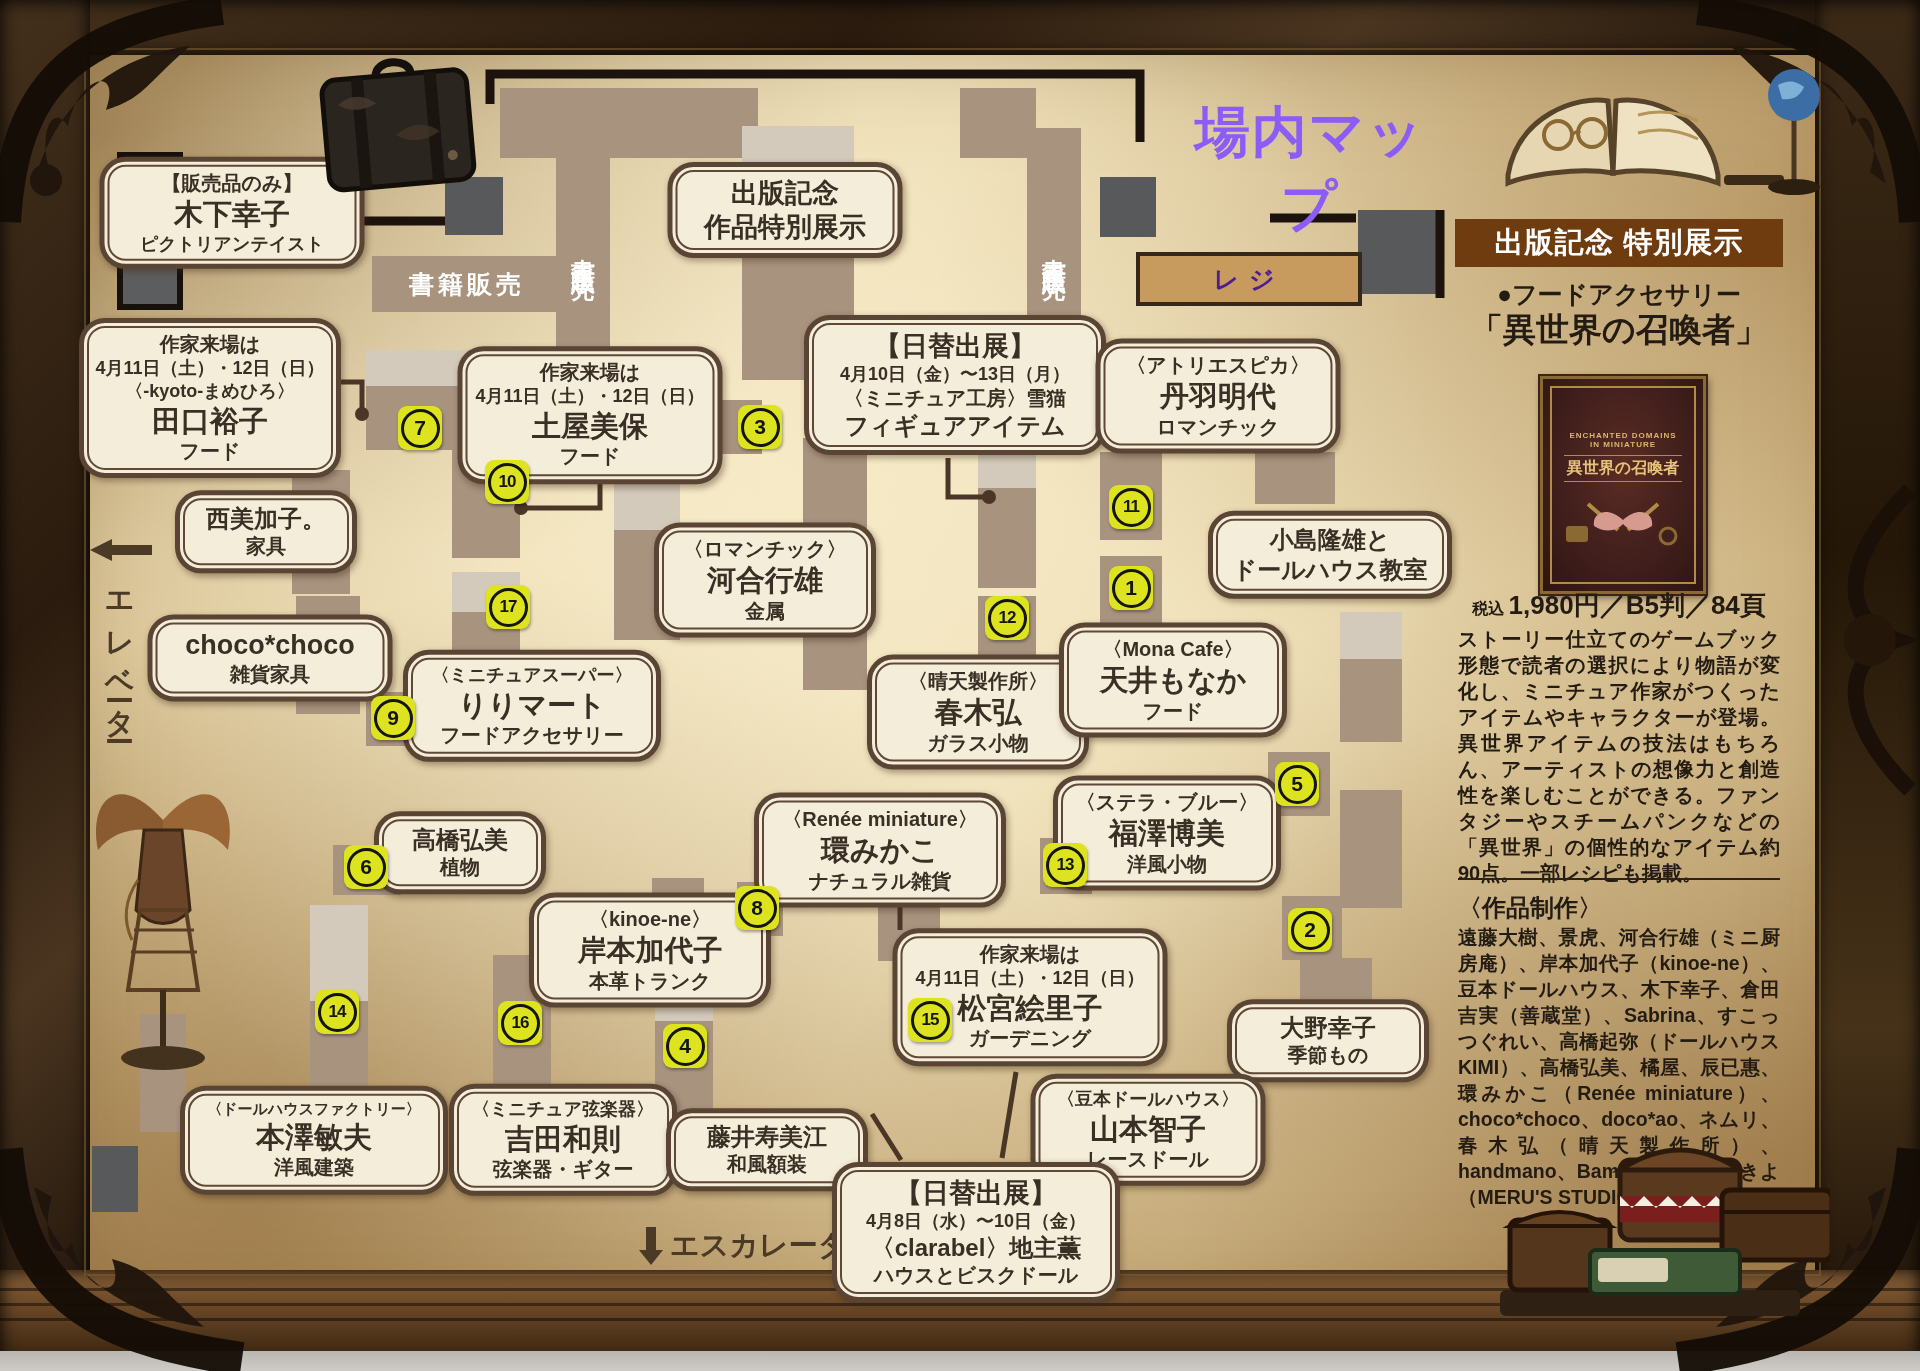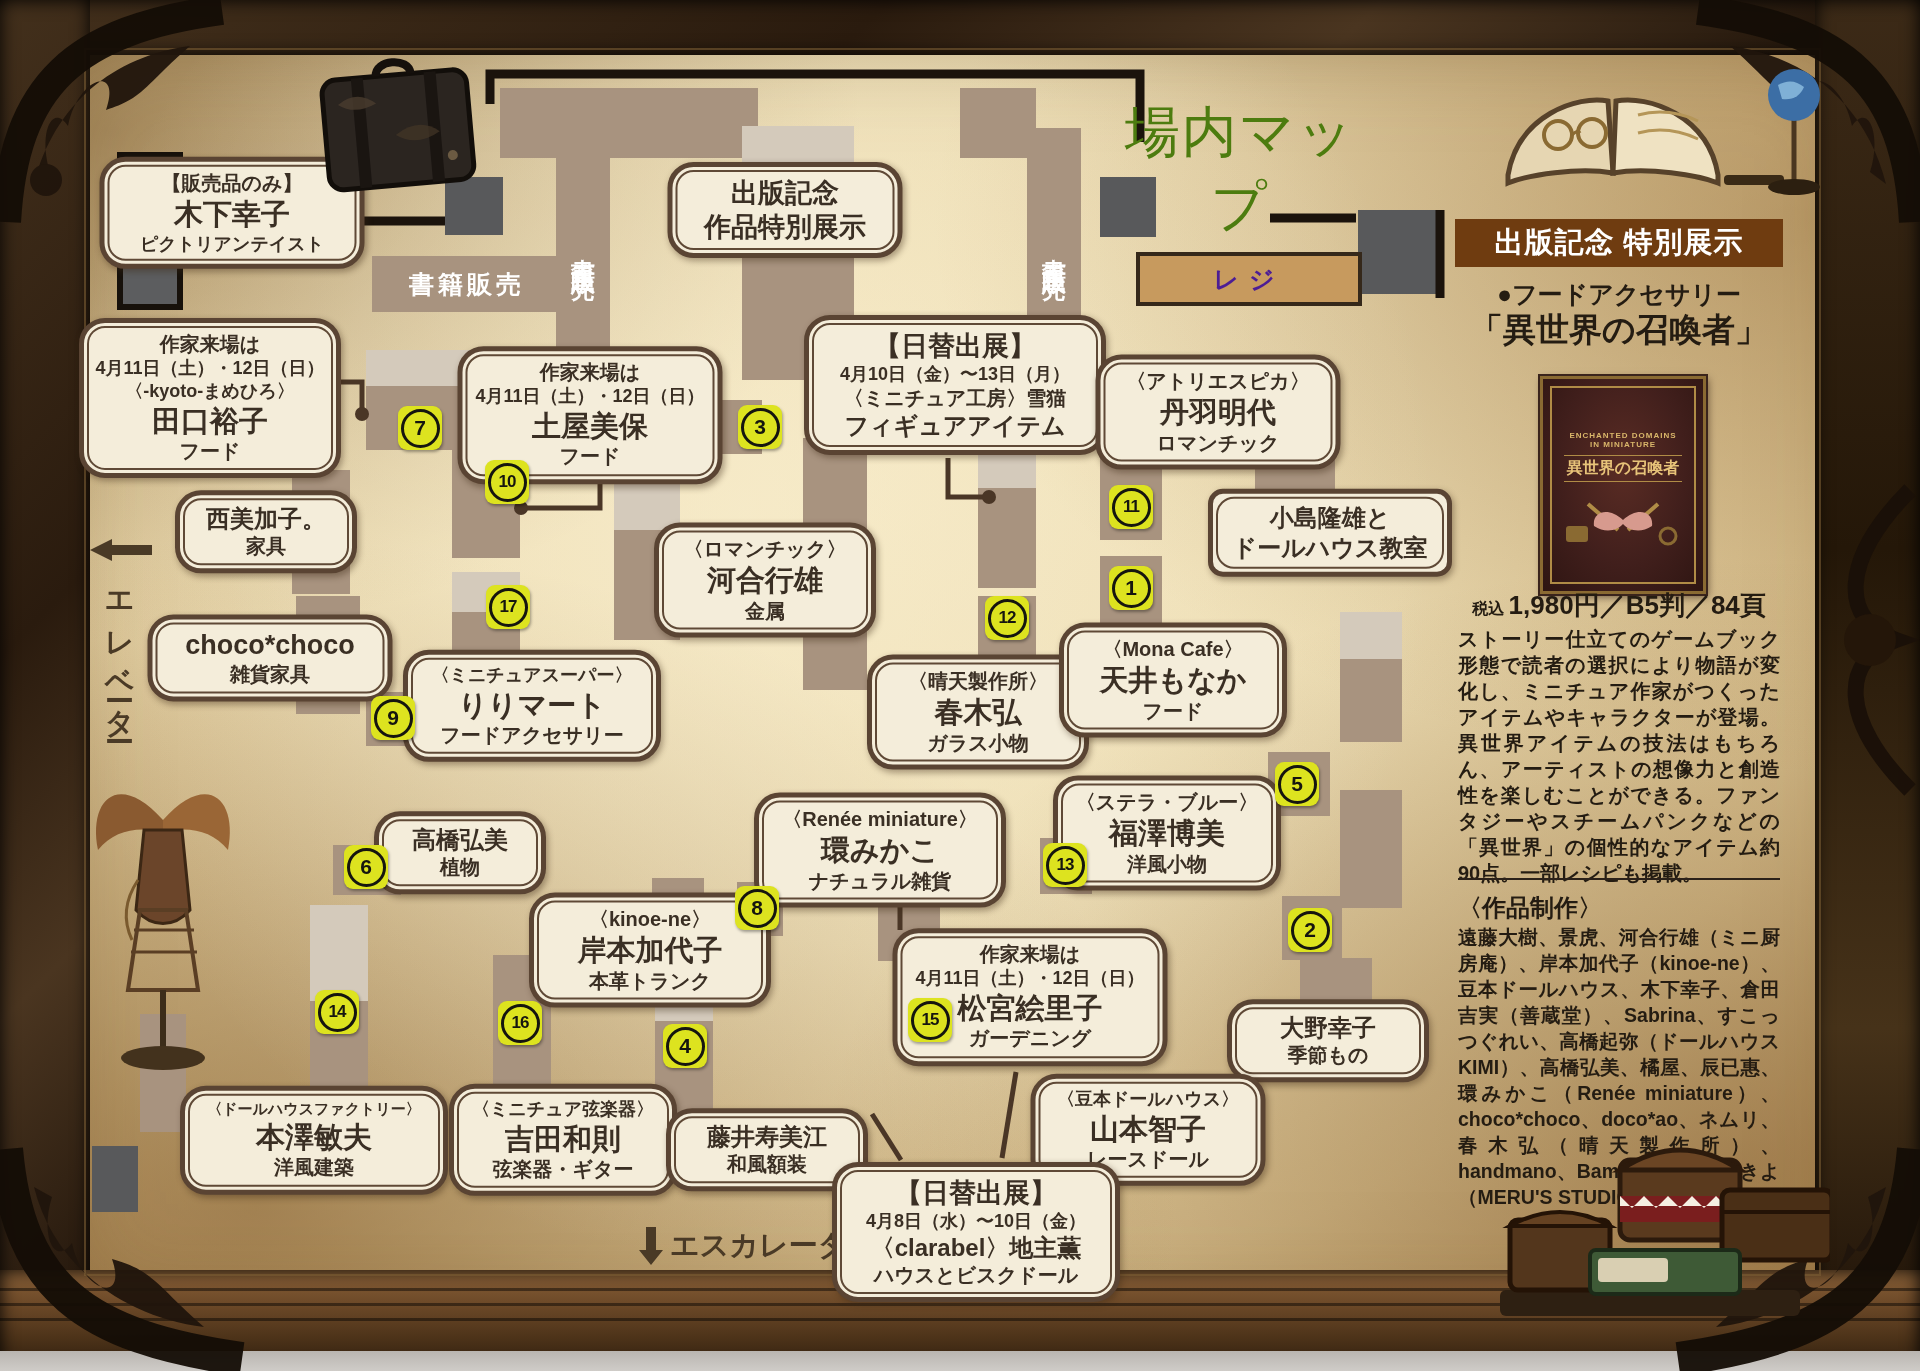--- a/index.html
+++ b/index.html
@@ -35,22 +35,22 @@
   .blk{position:absolute;background:#a8937f;z-index:2;}
   .blk.two{background:linear-gradient(180deg,#d4cabb 0 36%,#a8937f 36%);}
   .blk.grey{background:#58595b;}
   .blk.grey.bd{border:6px solid #17110b;background:#5c5d5f;}
   .bookblock{position:absolute;background:#a8937f;z-index:2;display:flex;align-items:center;justify-content:center;}
   .wtxt{color:#fff;font-weight:800;font-size:25px;letter-spacing:4px;}
   .vtxt{writing-mode:vertical-rl;text-orientation:upright;letter-spacing:6px;}
   .register{position:absolute;left:1136px;top:252px;width:218px;height:46px;z-index:3;
     background:#c79a5e;border:4px solid #35281a;display:flex;align-items:center;justify-content:center;
     font-size:25px;font-weight:800;color:#4c1d95;letter-spacing:10px;}
-  .maptitle{position:absolute;left:1100px;top:96px;width:280px;z-index:3;text-align:center;
-    font-size:55px;font-weight:400;color:#4d7c0f;letter-spacing:2px;}
+  .maptitle{position:absolute;left:1170px;top:96px;width:280px;z-index:3;text-align:center;
+    font-size:55px;font-weight:700;color:#8b5cf6;letter-spacing:2px;}
   .sidelabel{position:absolute;z-index:3;color:#4a3a26;font-weight:800;}
   #elevator{left:100px;top:574px;font-size:29px;writing-mode:vertical-rl;text-orientation:upright;letter-spacing:4px;}
   #elev-arrow{position:absolute;left:88px;top:536px;z-index:3;}
   #escalator{left:638px;top:1226px;font-size:29px;display:flex;align-items:center;gap:6px;}
   
   .plaque{position:absolute;transform:translate(-50%,-50%);z-index:7;background:#f4edda;
     border:5px solid #5a4433;border-radius:26px;padding:9px 10px;text-align:center;color:#3a2f24;
     box-shadow:2px 3px 6px rgba(60,40,20,.4);}
   .plaque::before{content:'';position:absolute;inset:3px;border:2px solid #5f4936;border-radius:18px;pointer-events:none;}
   .plaque div{line-height:1.26;white-space:nowrap;}
@@ -207,26 +207,26 @@
       <div class="plaque" style="left: 785px; top: 210px; width: 205px;">
         <div class="s-xl">出版記念</div>
         <div class="s-xl">作品特別展示</div>
       </div>
       <div class="plaque" style="left: 955px; top: 385px; width: 272px;">
         <div class="s-xl">【日替出展】</div>
         <div class="s-sm">4月10日（金）〜13日（月）</div>
         <div class="s-m">〈ミニチュア工房〉雪猫</div>
         <div class="s-ml">フィギュアアイテム</div>
       </div>
-      <div class="plaque" style="left: 1218px; top: 412px; width: 215px;">
+      <div class="plaque" style="left: 1218px; top: 396px; width: 215px;">
         <div class="s-m">〈アトリエスピカ〉</div>
         <div class="s-l">丹羽明代</div>
         <div class="s-m">ロマンチック</div>
       </div>
-      <div class="plaque" style="left: 1330px; top: 533px; width: 214px; border-radius: 15px;">
+      <div class="plaque" style="left: 1330px; top: 555px; width: 214px;">
         <div class="s-ml">小島隆雄と</div>
         <div class="s-ml">ドールハウス教室</div>
       </div>
       <div class="plaque" style="left: 266px; top: 532px; width: 152px;">
         <div class="s-ml">西美加子。</div>
         <div class="s-m">家具</div>
       </div>
       <div class="plaque" style="left: 270px; top: 658px; width: 215px;">
         <div class="s-latl">choco*choco</div>
         <div class="s-m">雑貨家具</div>

